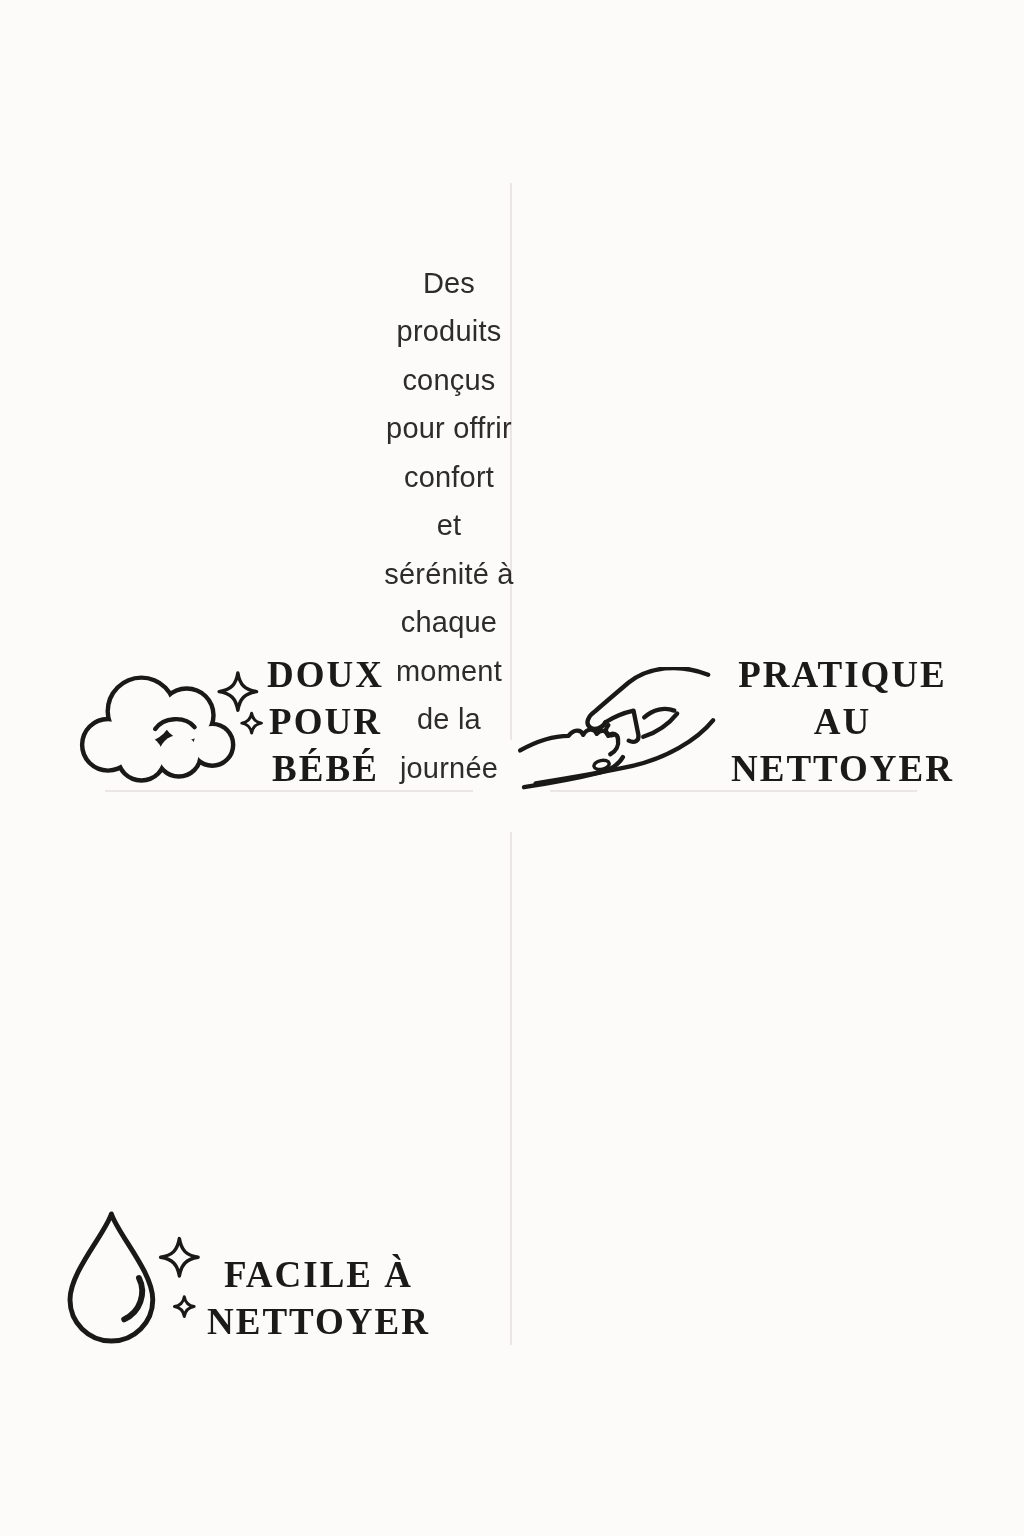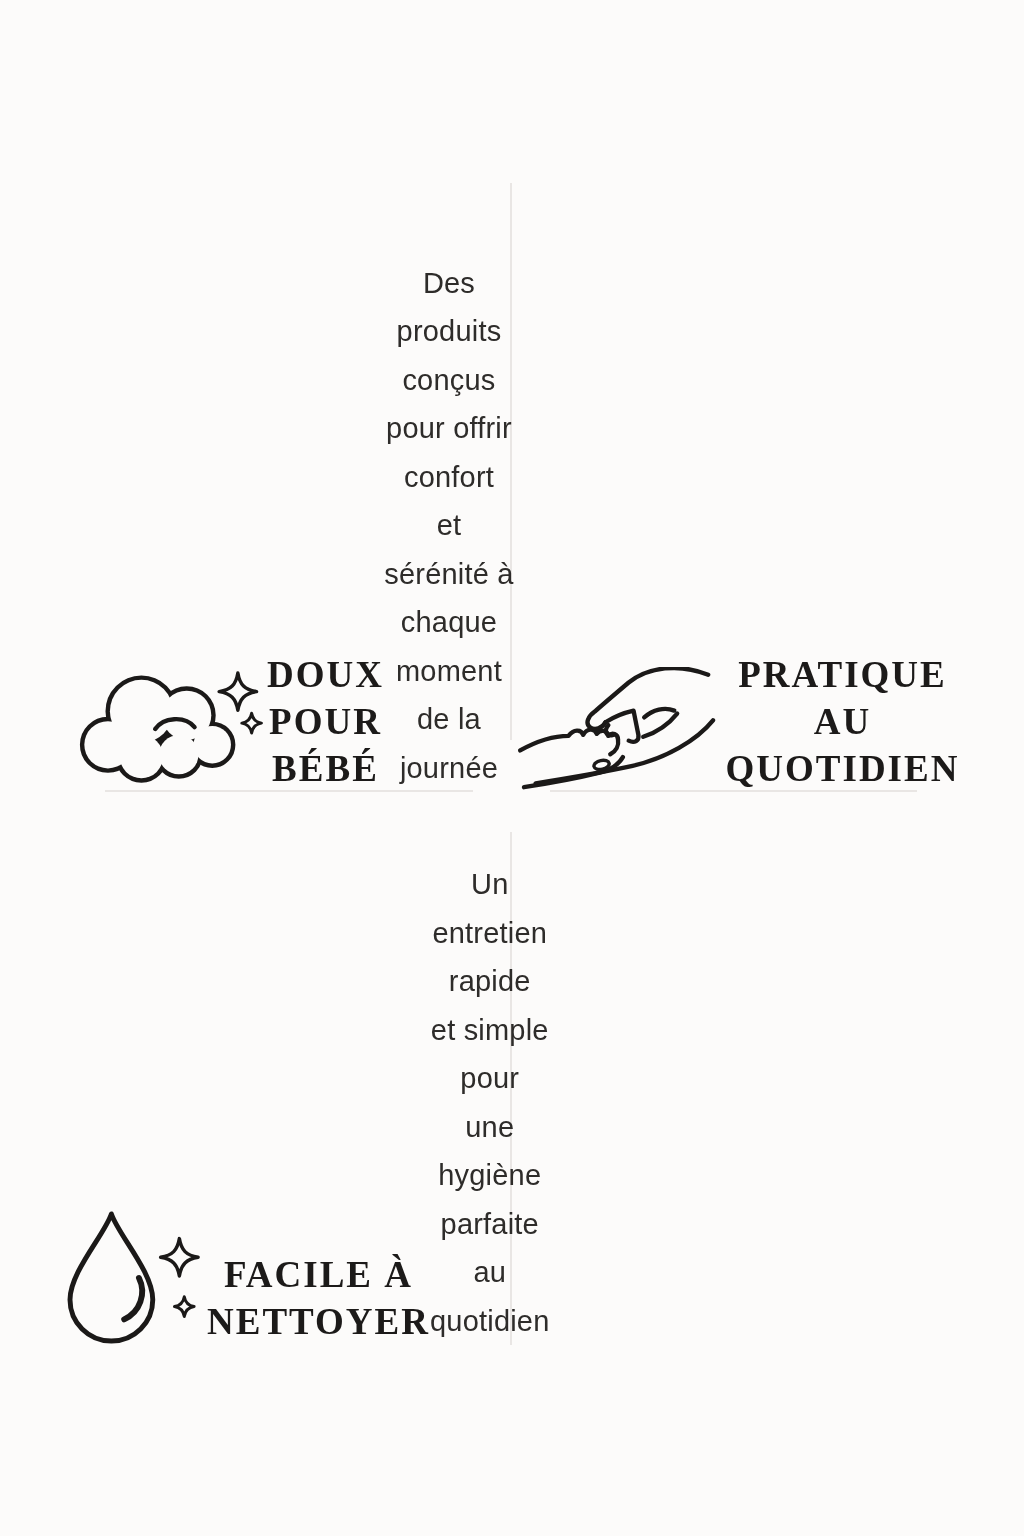--- a/index.html
+++ b/index.html
@@ -111,35 +111,31 @@
             <path d="M 132,52 C 141,44 153,41 163,45"></path>
             <path d="M 131,72 C 146,67 158,58 166,48"></path>
             <path d="M 203,55 C 186,76 154,94 120,102 C 92,108 58,114 20,120"></path>
             <path d="M 4,86 C 22,76 40,71 54,71 C 59,64 67,64 69,70 C 73,63 81,63 83,69 C 87,64 94,65 95,71 C 99,67 105,69 105,75 C 106,81 103,87 97,90"></path>
             <path d="M 8,124 C 34,120 62,115 86,109 C 98,106 106,100 110,93"></path>
             <ellipse cx="88" cy="101" rx="8" ry="4.5" stroke-width="3.5" transform="rotate(-12 88 101)"></ellipse>
           </g>
         </svg>
       </div>
       <h3 class="feature-title">PRATIQUE AU
-QUOTIDIEN</h3>
+NETTOYER</h3>
     </section>
 
     <section class="feature-card row-bottom">
       <div class="icon-box">
         <svg width="140" height="134" viewBox="0 0 142 136">
           <path class="stroke" stroke-width="5" d="M45,3 C52,24 87,62 87,90 A42 42 0 1 1 3,90 C3,62 38,24 45,3 Z"></path>
           <path class="stroke" stroke-width="6" d="M73,68 A31 31 0 0 1 58,110"></path>
           <path class="stroke" stroke-width="3.5" d="M114,28 C116,40 121,45 133,47 C121,49 116,54 114,66 C112,54 107,49 95,47 C107,45 112,40 114,28 Z"></path>
           <path class="stroke" stroke-width="3" d="M119,87 C120,93 123,96 129,97 C123,98 120,101 119,107 C118,101 115,98 109,97 C115,96 118,93 119,87 Z"></path>
         </svg>
       </div>
       <h3 class="feature-title">FACILE À
 NETTOYER</h3>
-      <p class="feature-desc">Un entretien rapide
-et simple pour
-une hygiène parfaite
-au quotidien</p>
     </section>
 
 
   </div>
 </div>
 
 </body></html>

